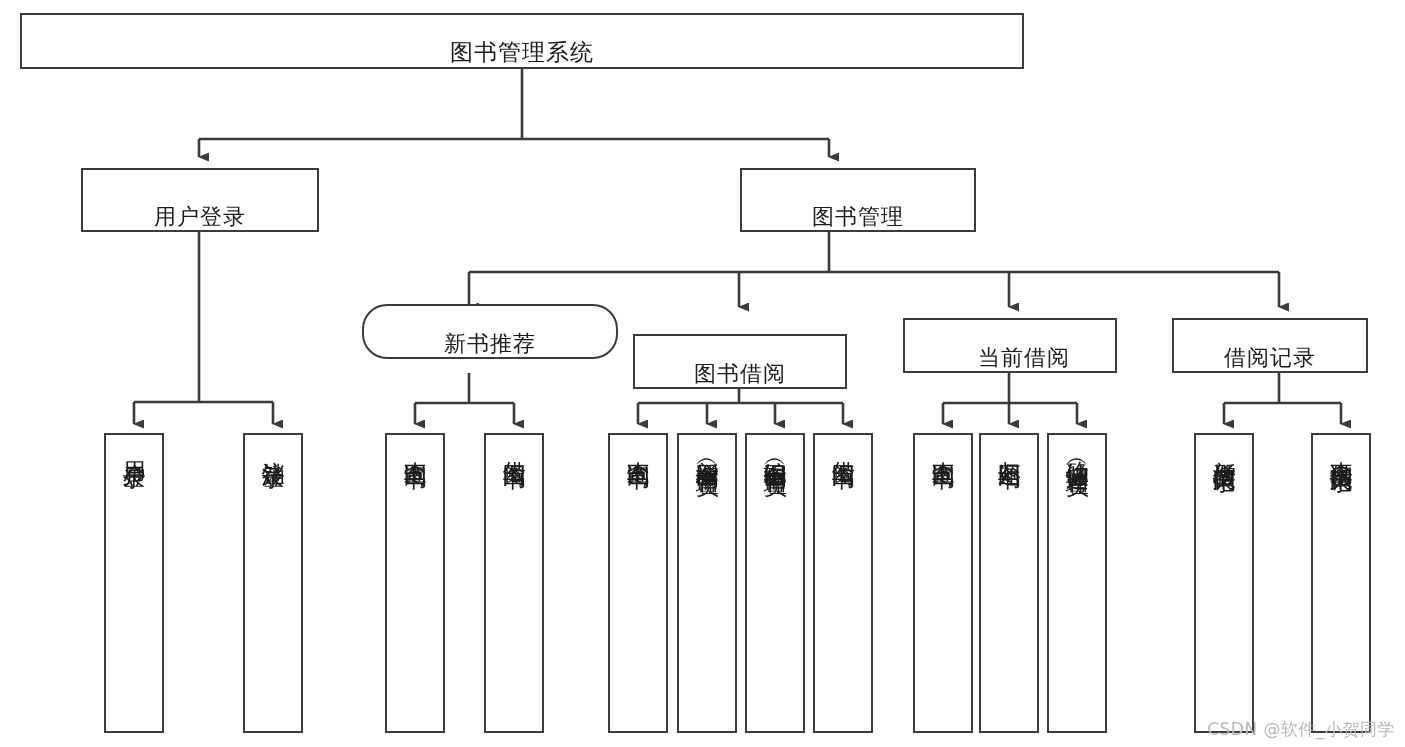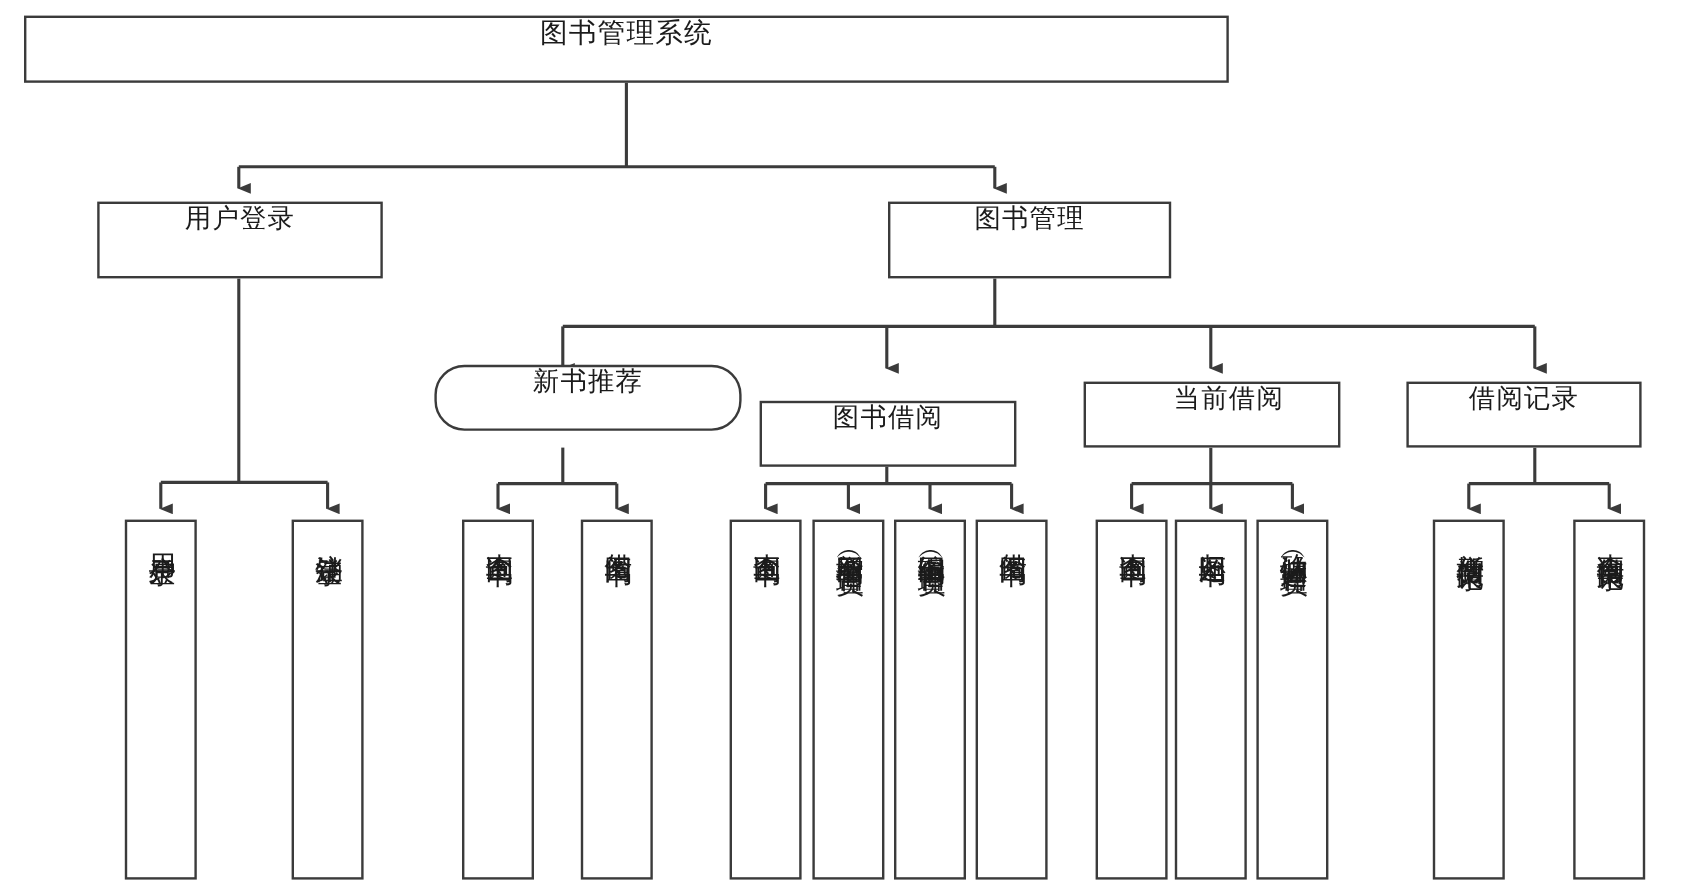--- a/index.html
+++ b/index.html
@@ -24,21 +24,21 @@
     width: 1405px;
     height: 747px;
     pointer-events: none;
   }
   .node {
     position: absolute;
     box-sizing: border-box;
     background: #ffffff;
     border: 2px solid #3b3b3b;
     display: flex;
-    align-items: flex-start;
+    align-items: flex-end;
     justify-content: center;
     color: #1b1b1b;
   }
   .node.h {
     font-size: 22px;
     letter-spacing: 1px;
     line-height: 1.2;
   }
   .node.root {
     font-size: 23px;
@@ -196,14 +196,15 @@
   </div>
 
   <div class="node v" style="left:1194px; top:433px; width:60px; height:300px;">
     <span class="vtext">新增借阅记录</span>
   </div>
 
   <div class="node v" style="left:1311px; top:433px; width:60px; height:300px;">
     <span class="vtext">查询借阅记录</span>
   </div>
 
+  <div class="watermark">CSDN @软件_小贺同学</div>
 
 </div>
 
 </body></html>

